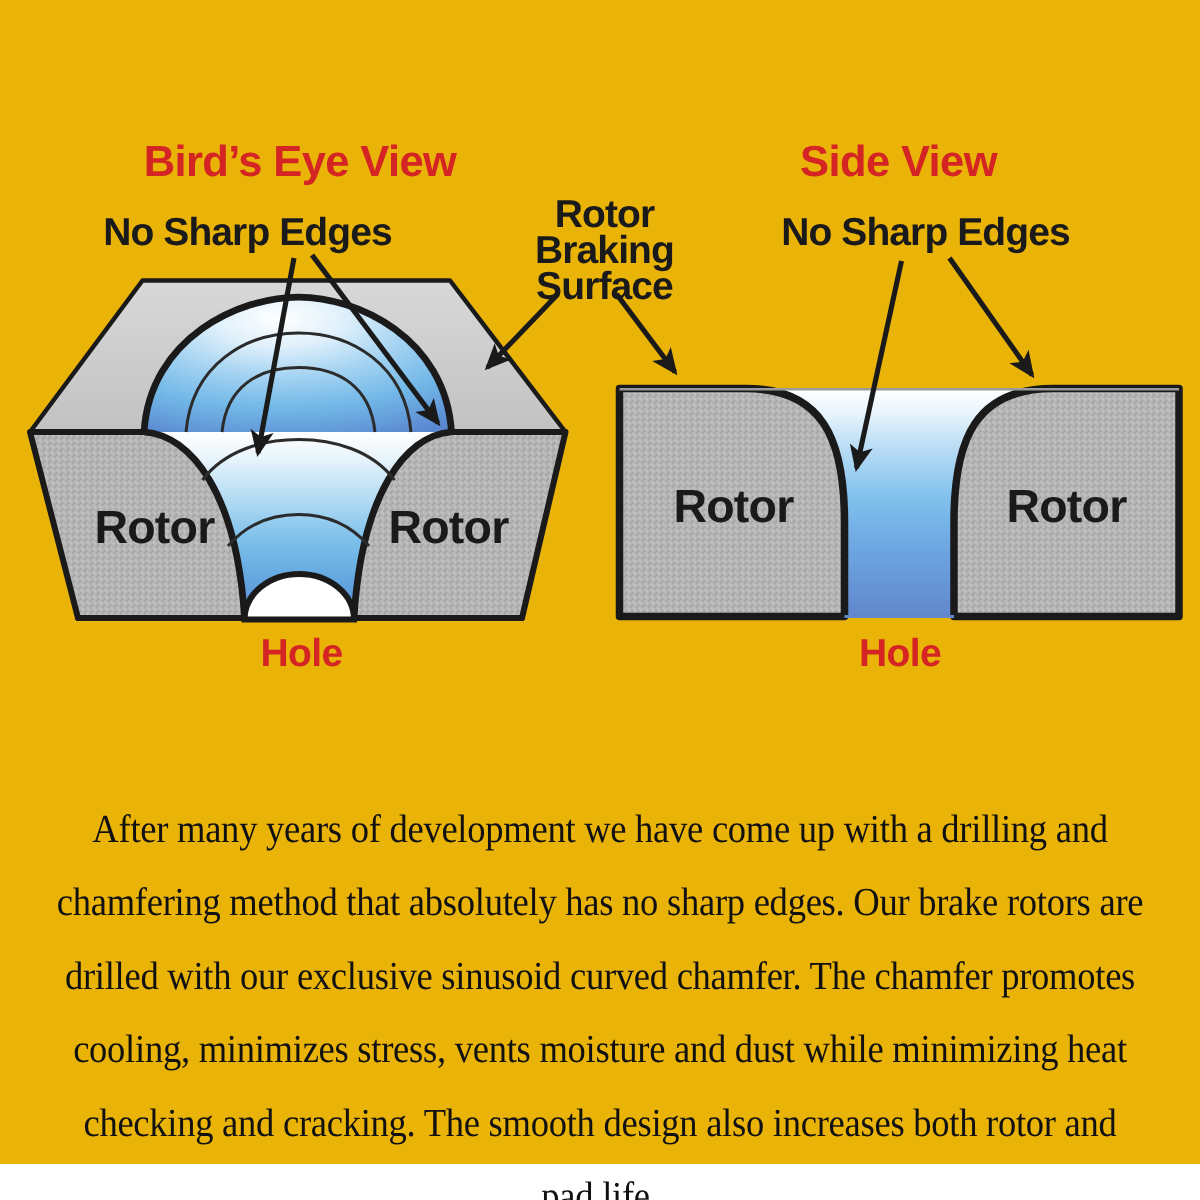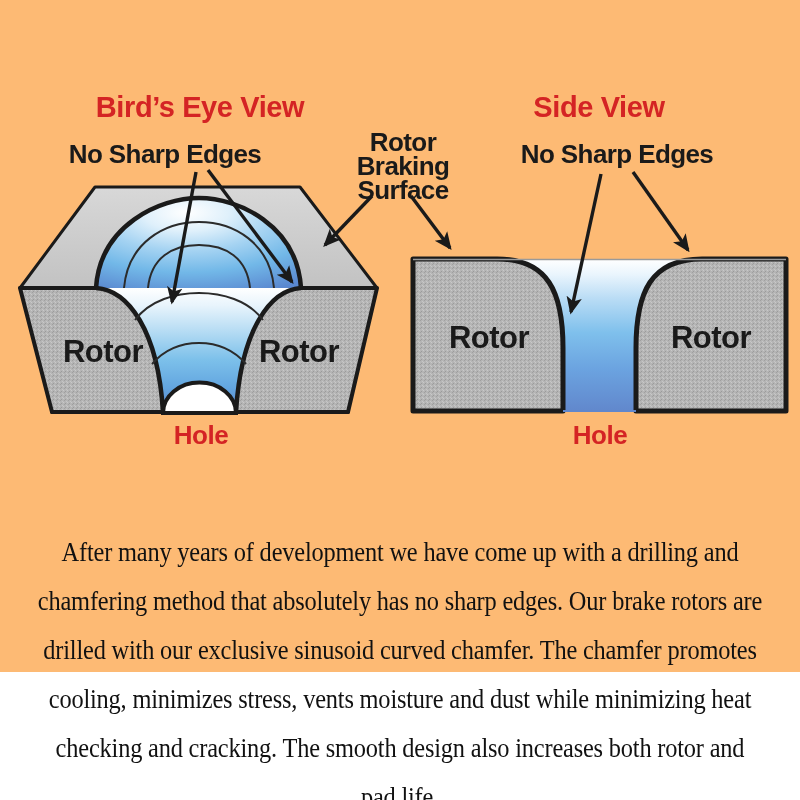--- a/index.html
+++ b/index.html
@@ -11,22 +11,22 @@
   body {
     width: 800px;
     height: 800px;
     overflow: hidden;
     font-family: "Liberation Sans", sans-serif;
     position: relative;
   }
   #page {
     position: relative;
     width: 800px;
-    height: 672px;
-    background: #fdba74;
+    height: 776px;
+    background: #eab308;
   }
   #diagram-svg {
     position: absolute;
     left: 0;
     top: 0;
     width: 800px;
     height: 800px;
     display: block;
   }
   .view-title {

